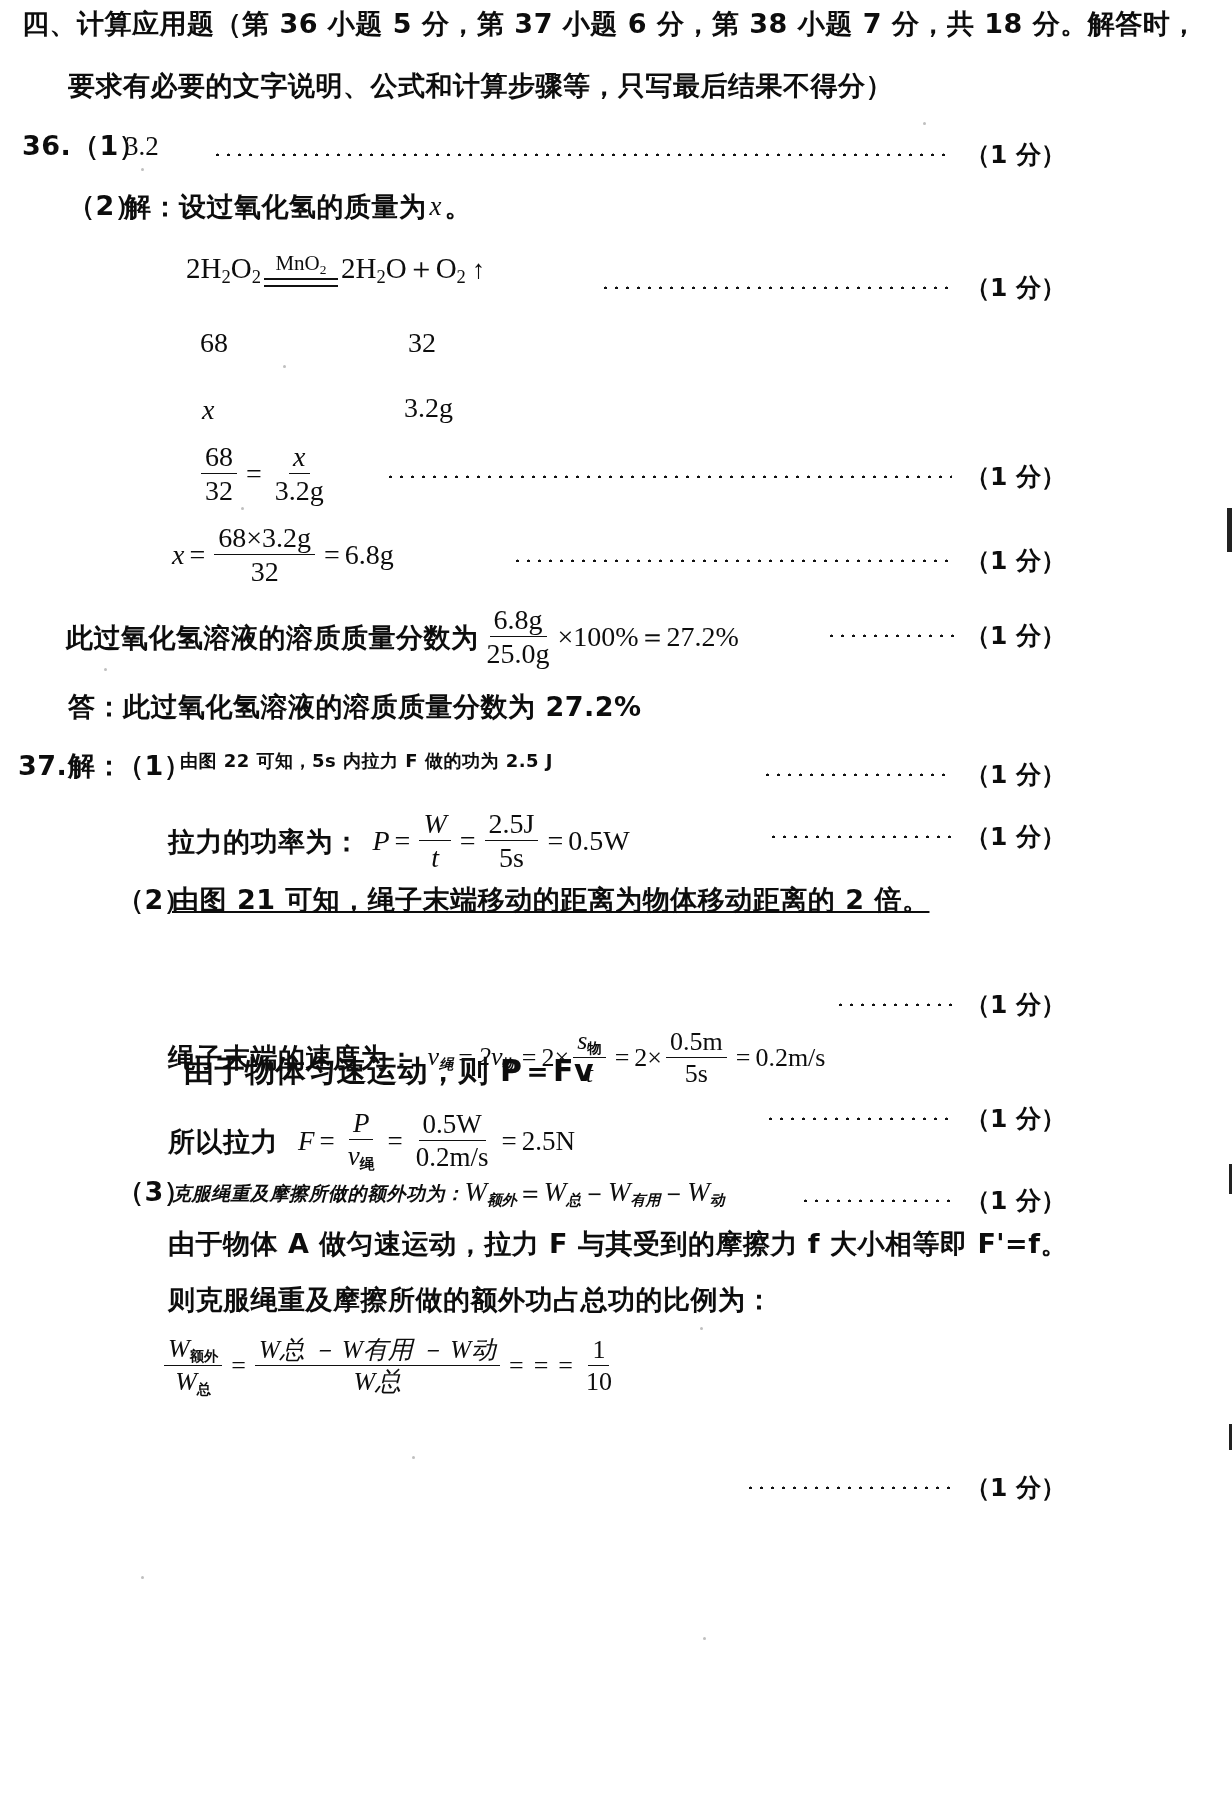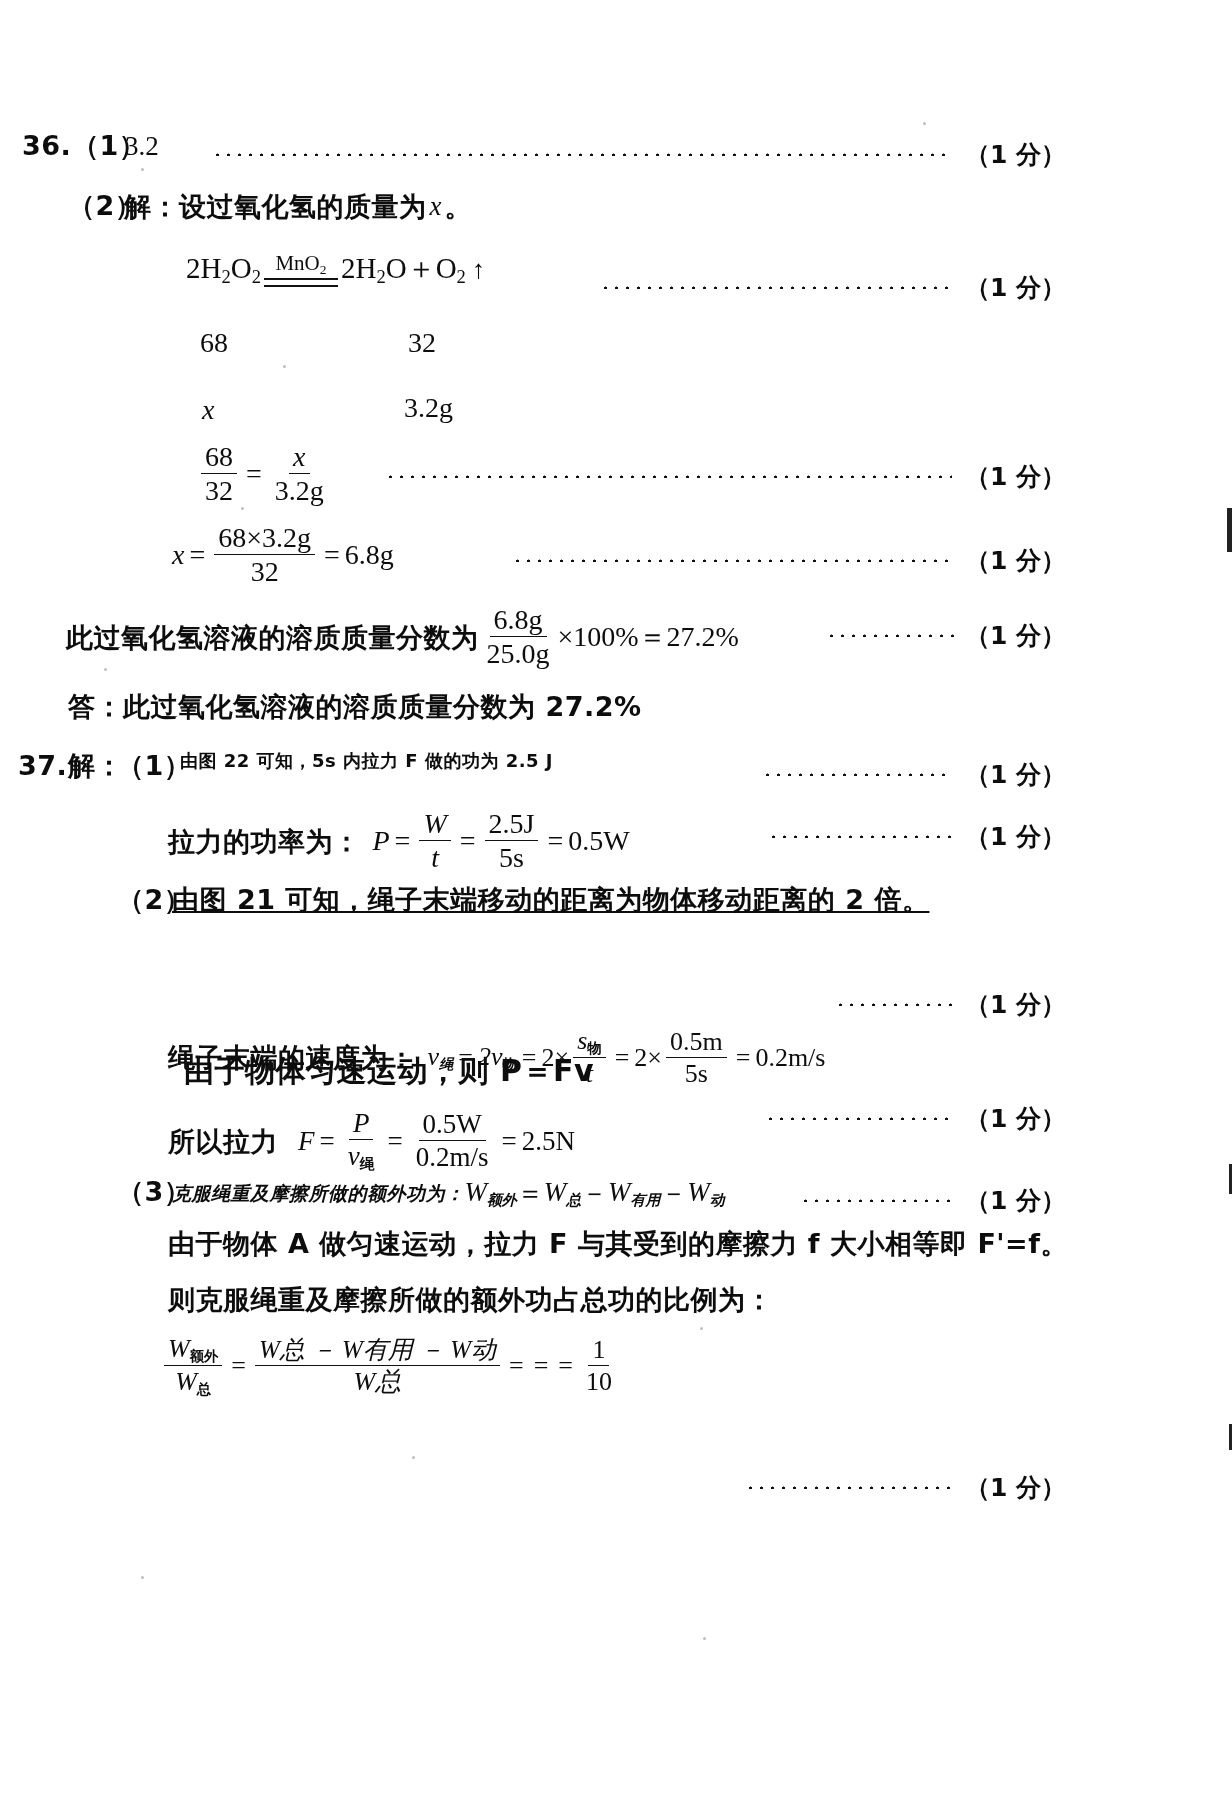--- a/index.html
+++ b/index.html
@@ -136,20 +136,22 @@
   .edge-mark {
     position: absolute;
     background: #222;
   }
 </style>
 </head>
 <body>
 
 <div class="page">
 
+  <div class="line cjk" style="left:22px; top:10px; font-size:27px;">四、计算应用题（第 36 小题 5 分，第 37 小题 6 分，第 38 小题 7 分，共 18 分。解答时，</div>
+  <div class="line cjk" style="left:68px; top:72px; font-size:27px;">要求有必要的文字说明、公式和计算步骤等，只写最后结果不得分）</div>
 
   <div class="line cjk" style="left:22px; top:132px; font-size:27px;">36.</div>
   <div class="line cjk" style="left:72px; top:132px; font-size:27px;">（1）</div>
   <div class="line sernum" style="left:125px; top:133px; font-size:27px;">3.2</div>
   <div class="dots" style="left:212px; top:150px; width:740px;"></div>
   <div class="score" style="left:965px; top:138px;">（1 分）</div>
 
   <div class="line cjk" style="left:68px; top:192px; font-size:27px;">（2）</div>
   <div class="math" style="left:124px; top:193px; font-size:27px;">
     <span class="cjk">解：设过氧化氢的质量为</span>

